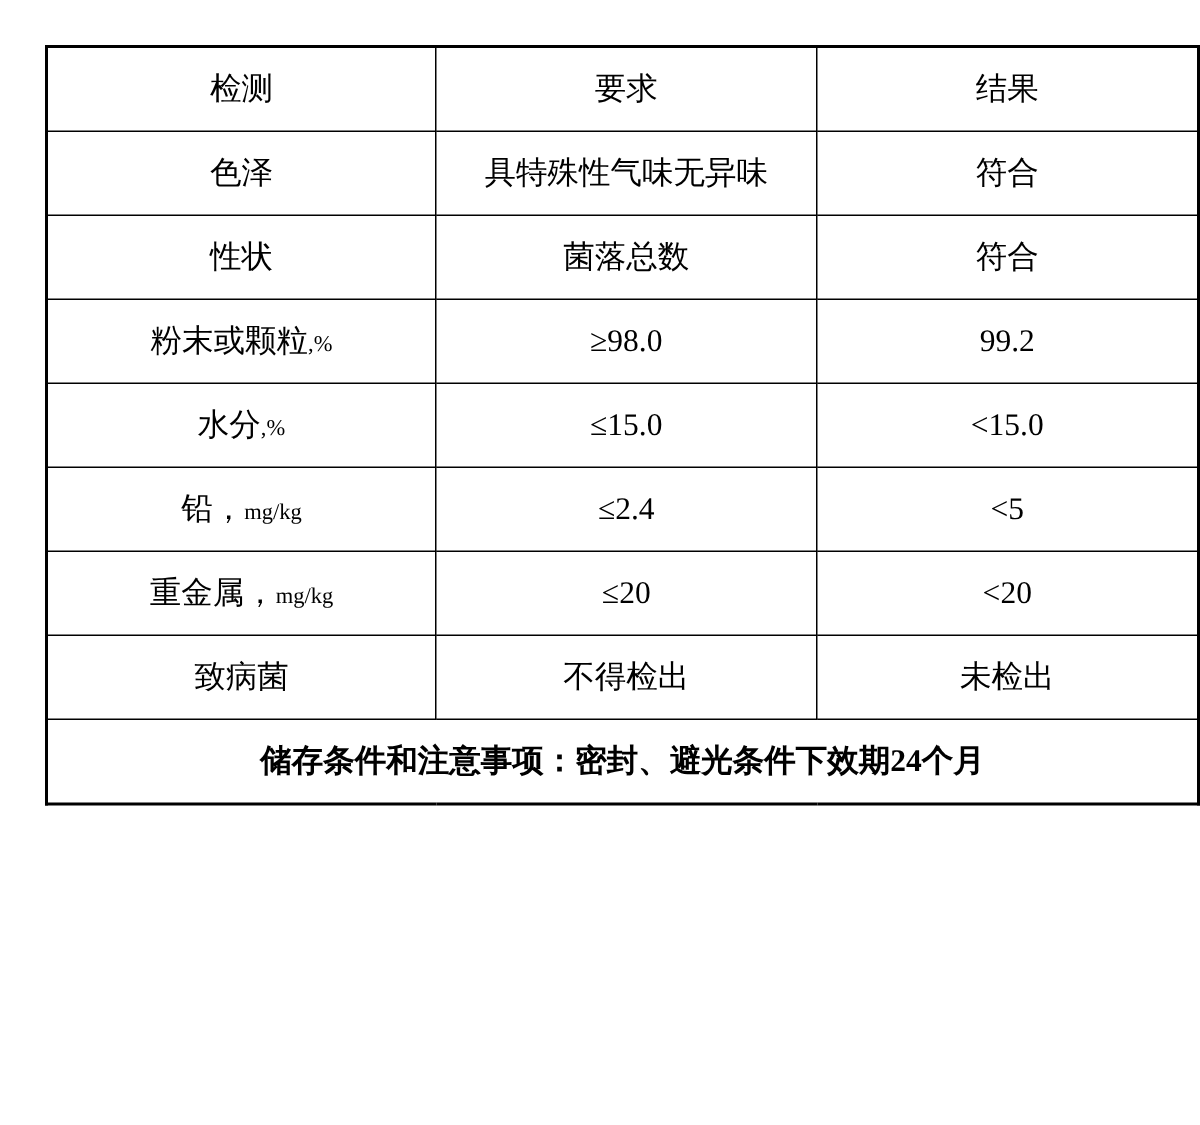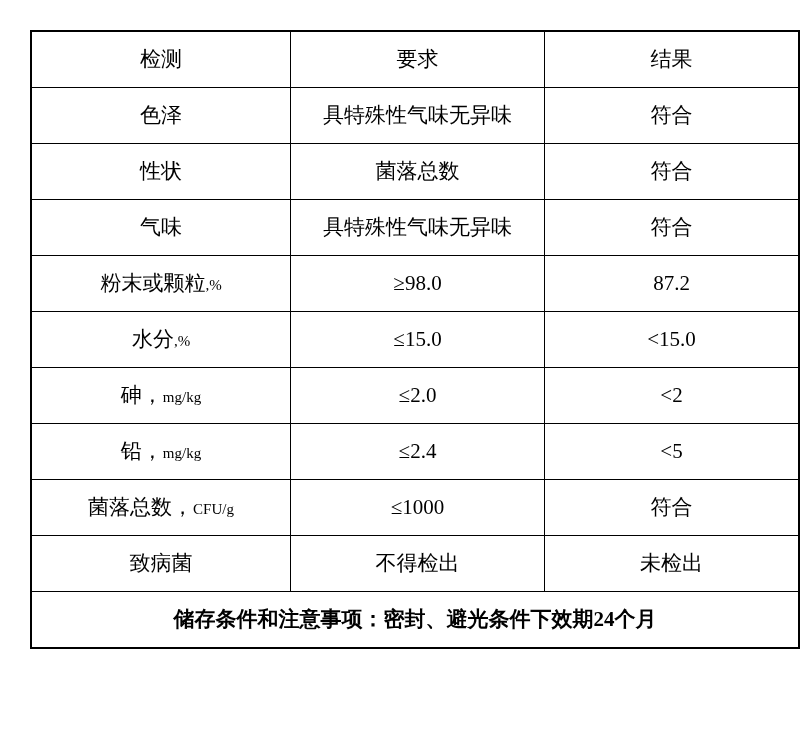--- a/index.html
+++ b/index.html
@@ -67,57 +67,47 @@
         <td class="col-b">具特殊性气味无异味</td>
         <td class="col-c">符合</td>
       </tr>
 
       <tr>
         <td class="col-a"><span>性状</span></td>
         <td class="col-b">菌落总数</td>
         <td class="col-c">符合</td>
       </tr>
 
-      <tr>
-        <td class="col-a"><span>气味</span></td>
-        <td class="col-b">具特殊性气味无异味</td>
-        <td class="col-c">符合</td>
-      </tr>
 
       <tr>
         <td class="col-a"><span>粉末或颗粒</span><span class="unit">,%</span></td>
         <td class="col-b">≥98.0</td>
-        <td class="col-c">87.2</td>
+        <td class="col-c">99.2</td>
       </tr>
 
       <tr>
         <td class="col-a"><span>水分</span><span class="unit">,%</span></td>
         <td class="col-b">≤15.0</td>
         <td class="col-c">&lt;15.0</td>
       </tr>
 
 
-      <tr>
-        <td class="col-a"><span>砷，</span><span class="unit">mg/kg</span></td>
-        <td class="col-b">≤2.0</td>
-        <td class="col-c">&lt;2</td>
-      </tr>
 
       <tr>
         <td class="col-a"><span>铅，</span><span class="unit">mg/kg</span></td>
         <td class="col-b">≤2.4</td>
         <td class="col-c">&lt;5</td>
       </tr>
 
+      <tr>
+        <td class="col-a"><span>重金属，</span><span class="unit">mg/kg</span></td>
+        <td class="col-b">≤20</td>
+        <td class="col-c">&lt;20</td>
+      </tr>
 
-      <tr>
-        <td class="col-a"><span>菌落总数，</span><span class="unit">CFU/g</span></td>
-        <td class="col-b">≤1000</td>
-        <td class="col-c">符合</td>
-      </tr>
 
       <tr>
         <td class="col-a"><span>致病菌</span></td>
         <td class="col-b">不得检出</td>
         <td class="col-c">未检出</td>
       </tr>
 
       <tr class="footer-row">
         <td colspan="3">储存条件和注意事项：密封、避光条件下效期24个月</td>
       </tr>

